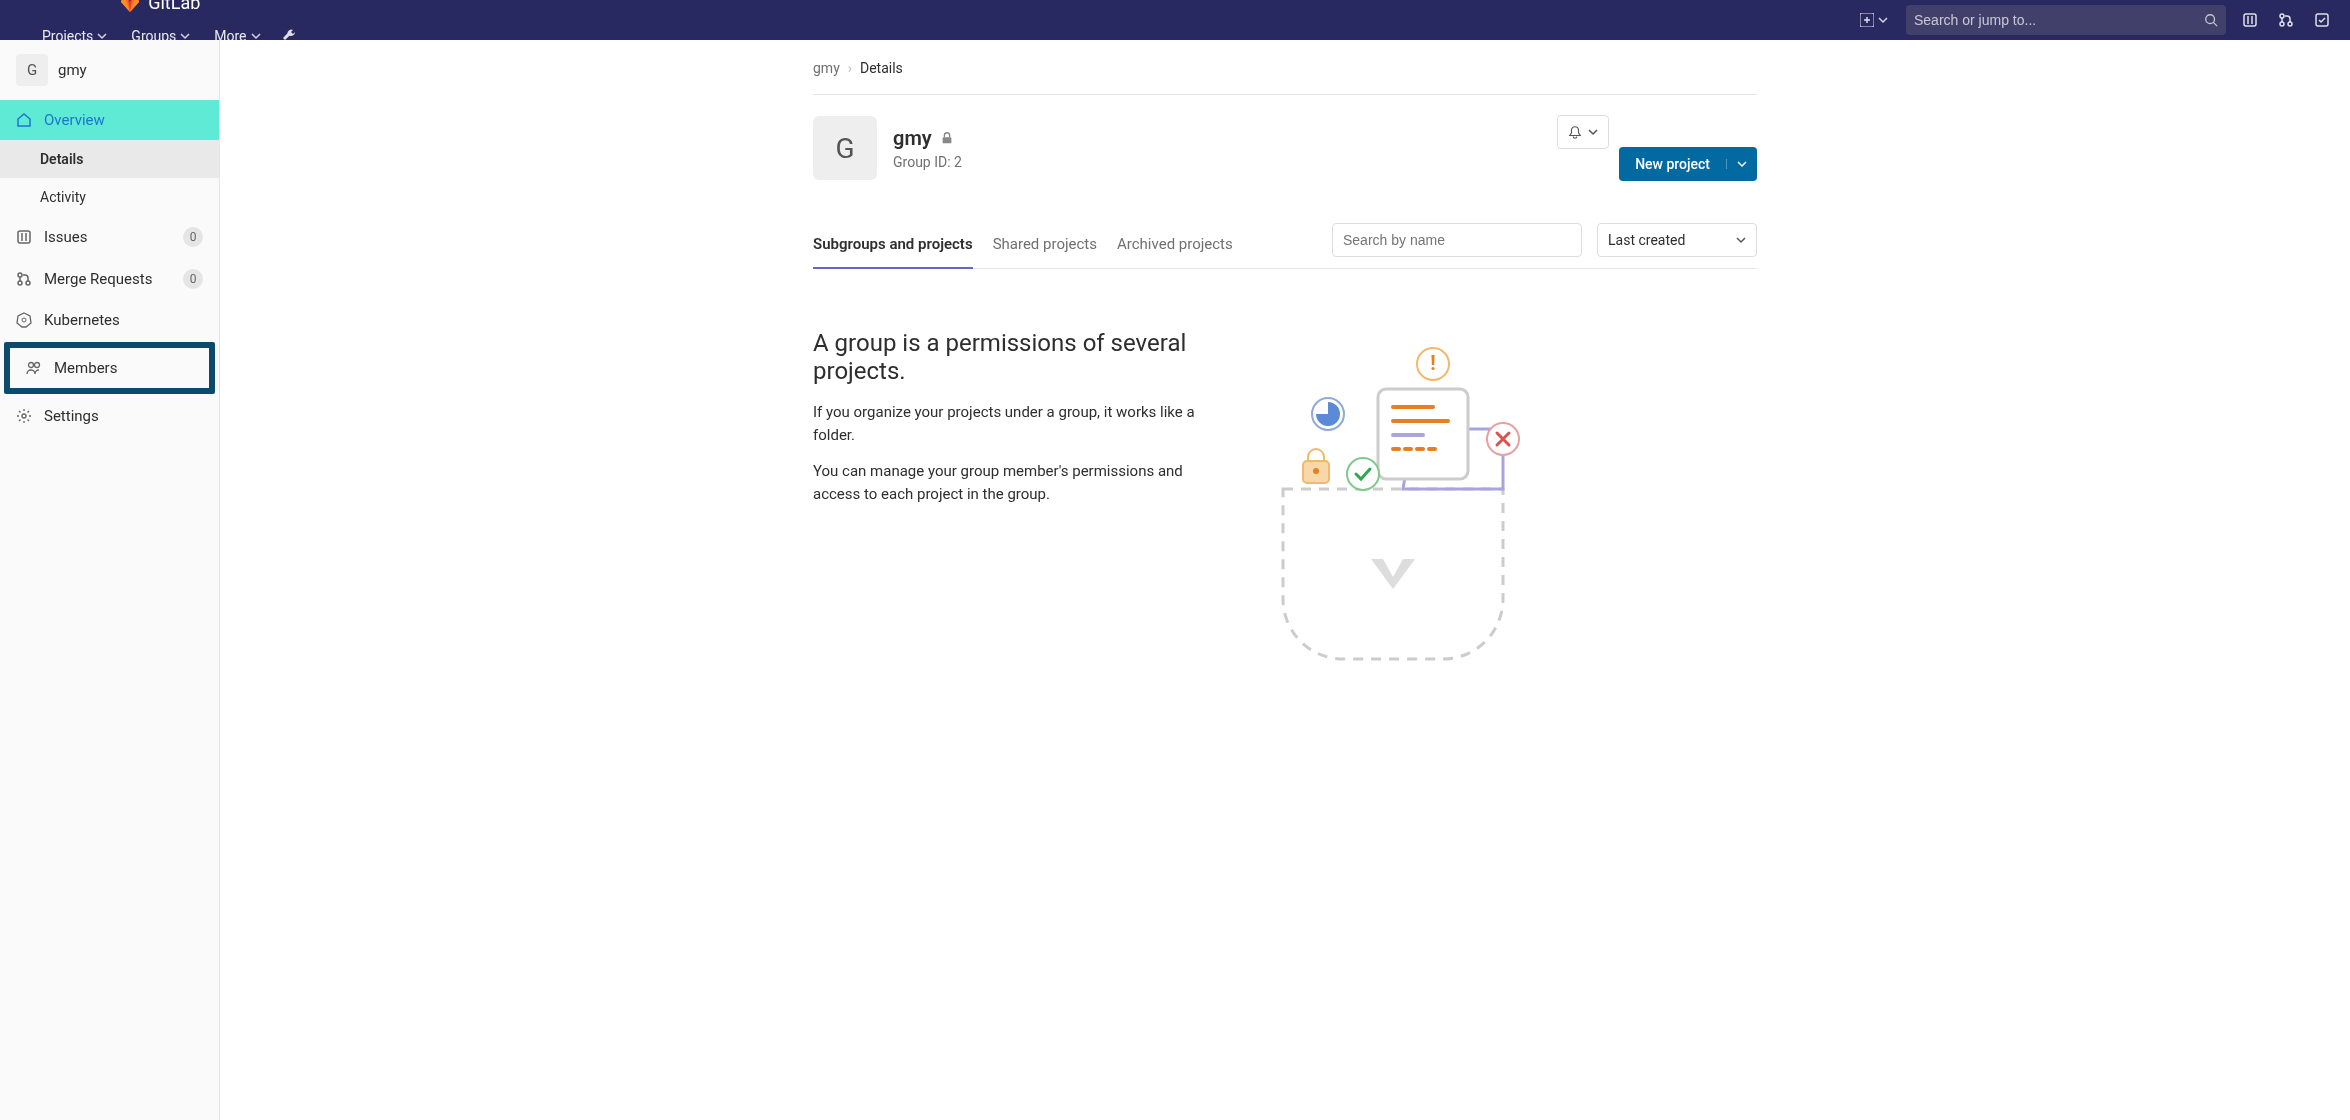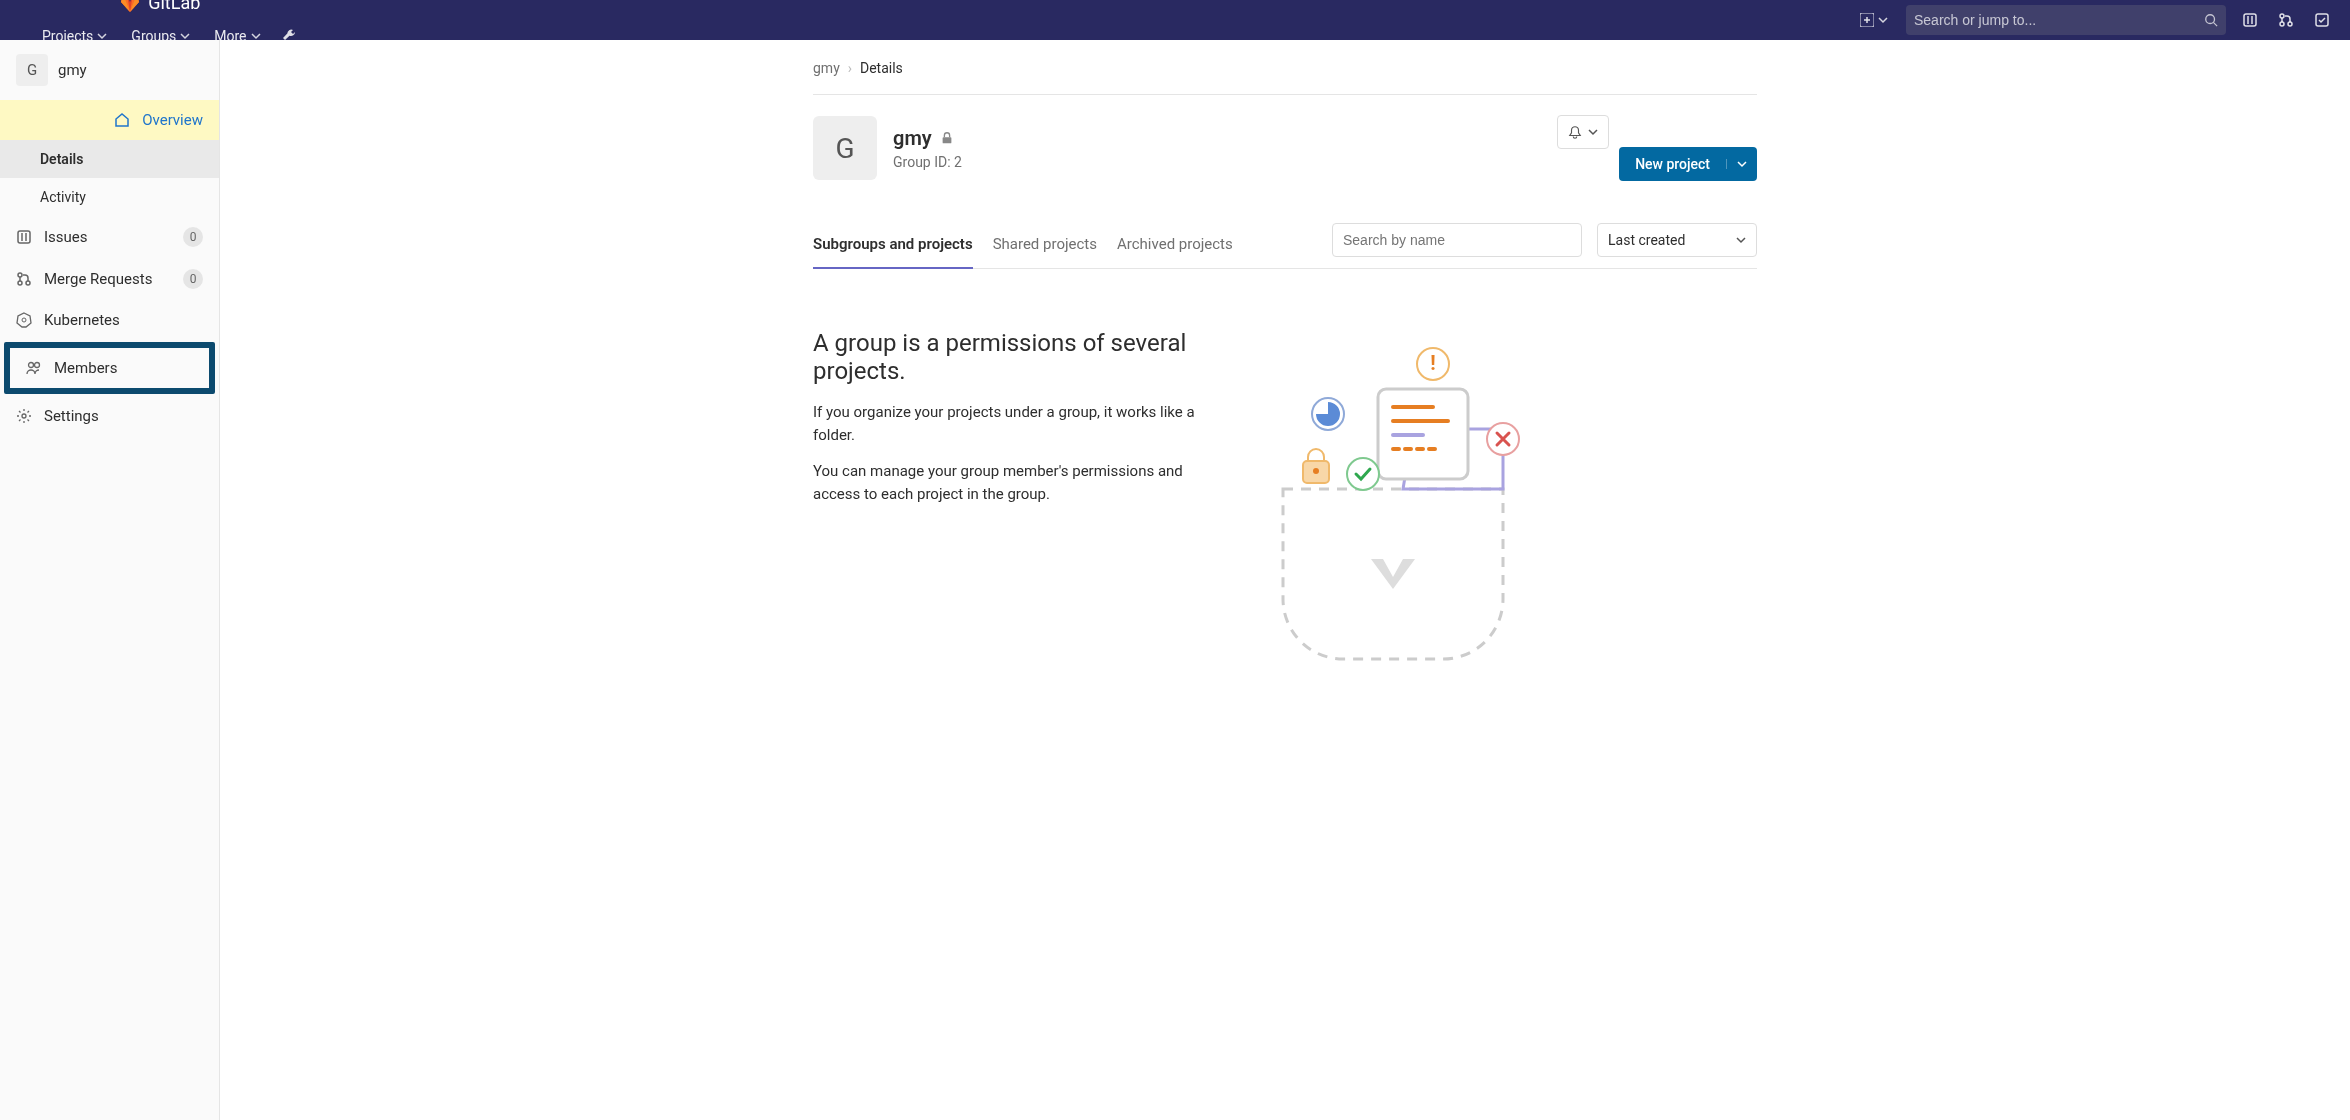--- a/index.html
+++ b/index.html
@@ -55,21 +55,21 @@
       display: flex; align-items: center; justify-content: center;
       font-size: 15px; color: #555;
     }
     .group-name { font-size: 15px; color: #2e2e2e; }
     
     .sidebar-item {
       display: flex; align-items: center; gap: 12px;
       padding: 11px 16px; font-size: 15px; color: #2e2e2e;
       cursor: pointer;
     }
-    .sidebar-item.active-parent { background: #fef9c3; color: #1f75cb; justify-content: flex-end; }
+    .sidebar-item.active-parent { background: #5eead4; color: #1f75cb; }
     .sidebar-item.active-parent .sidebar-icon { stroke:#1f75cb; fill:#1f75cb; }
     .sidebar-sub {
       padding: 11px 16px 11px 40px; font-size: 14px; color: #2e2e2e; cursor:pointer; display:block;
     }
     .sidebar-sub.active { background: #e9e9e9; font-weight:600; }
     .sidebar-badge {
       margin-left:auto; background:#e5e5e5; color:#666; border-radius:10px;
       min-width:20px; height:20px; display:flex; align-items:center; justify-content:center;
       font-size:12px; padding:0 6px;
     }

